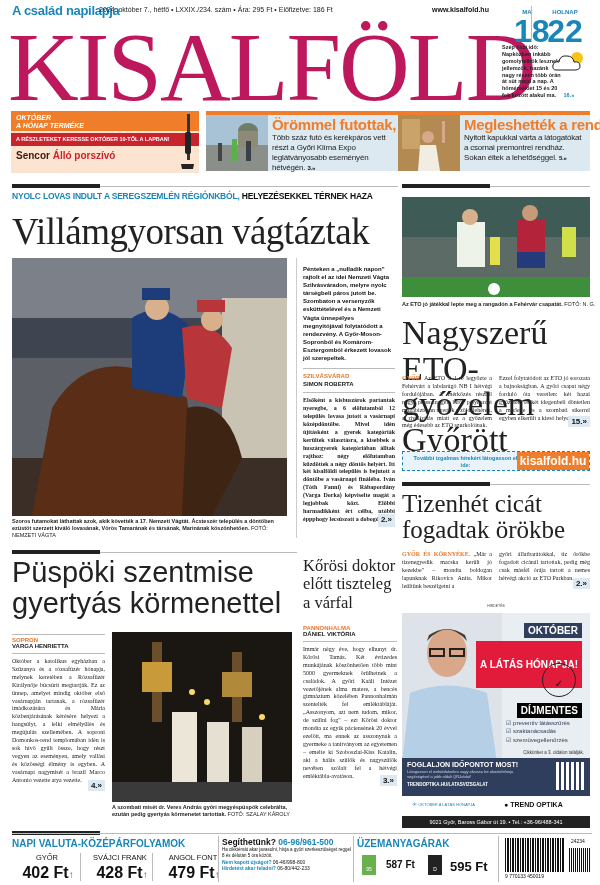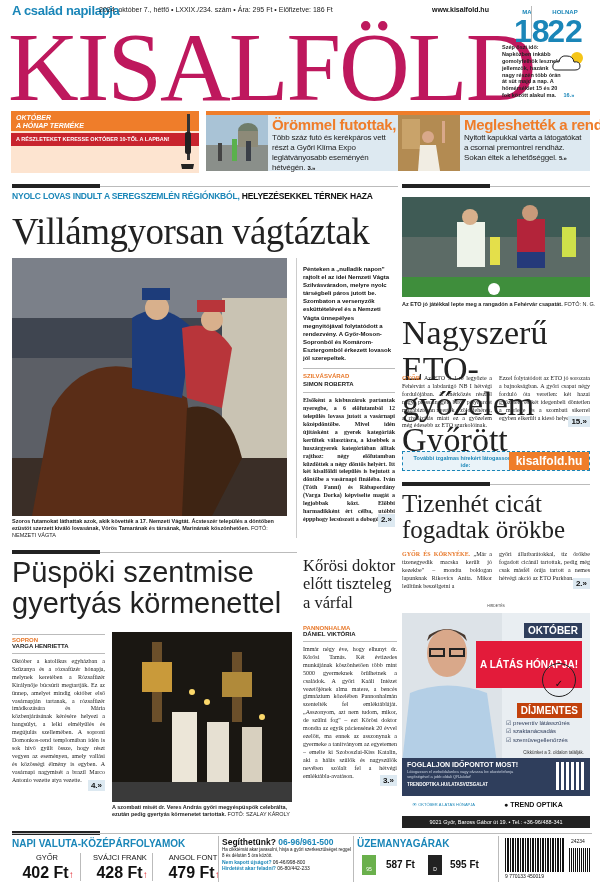--- a/index.html
+++ b/index.html
@@ -46,21 +46,21 @@
 .body{font-family:"Liberation Serif",serif;font-size:6px;line-height:1.32;color:#222;text-align:justify}
 .pgref{display:inline-block;background:#dde9f1;font-size:8px;font-weight:bold;padding:1px 3px;color:#111}
 #vline1{left:296px;top:258px;width:1px;height:280px;background:#ccc}
 
 #photo2{left:402px;top:197px;width:188px;height:100px;overflow:hidden}
 #cap2{left:402px;top:301px;font-size:5.5px;font-weight:bold;color:#222}
 #h2{left:402px;top:315px;width:195px;font-family:"Liberation Serif",serif;font-size:34px;line-height:1.05;color:#222}
 
 #banner{left:402px;top:451px;width:188px;height:20px;background:#eaf3f9;border:1px dashed #1a86b8}
 #banner .t{position:absolute;left:10px;top:3px;width:105px;text-align:center;font-size:5.5px;line-height:1.2;font-weight:bold;color:#1a86b8}
-#banner .k{position:absolute;right:0;top:0;bottom:0;width:80px;background:#ef7d2a;color:#fff;font-weight:bold;font-size:12px;text-align:center;line-height:18px}
+#banner .k{position:absolute;right:0;top:0;bottom:0;width:72px;background:#ef7d2a;color:#fff;font-weight:bold;font-size:12px;text-align:center;line-height:18px}
 #h3{left:402px;top:491px;width:195px;font-family:"Liberation Serif",serif;font-size:25px;line-height:1.05;color:#222}
 
 #h4{left:12px;top:557px;width:285px;font-family:Liberation Sans, sans-serif;font-size:29px;line-height:1.07;color:#222}
 #photo3{left:112px;top:632px;width:180px;height:170px;overflow:hidden}
 #cap3{left:112px;top:804px;width:185px;font-size:5.5px;line-height:1.3;font-weight:bold;color:#222}
 #h5{left:303px;top:557px;width:97px;font-family:"Liberation Serif",serif;font-size:16.5px;line-height:1.12;color:#222}
 
 #ad{left:402px;top:613px;width:188px;height:215px;background:#e9eef2;overflow:hidden}
 #hirdetes{left:402px;top:604px;width:188px;font-size:3.5px;text-align:center;color:#444}
 
@@ -97,20 +97,24 @@
   <circle cx="27" cy="10" r="6" fill="#f5c518"></circle>
   <path d="M6 22 Q2 22 3 17 Q4 13 9 14 Q10 7 17 8 Q23 8 24 14 Q30 13 30 18 Q30 22 25 22 Z" fill="#fff" stroke="#222" stroke-width="1"></path>
 </svg>
 
 <div class="abs" id="promo1">
   <div class="top">
     <div>OKTÓBER</div>
     <div style="margin-top:1px">A HÓNAP TERMÉKE</div>
   </div>
   <div class="bar">A RÉSZLETEKET KERESSE OKTÓBER 10-TŐL A LAPBAN!</div>
+  <div class="prod">
+    <b>Sencor</b>
+    <span>Álló porszívó</span>
+  </div>
 </div>
 <svg class="abs" id="vacuum" viewBox="0 0 18 60">
   <rect x="9" y="2" width="3" height="46" fill="#333"></rect>
   <rect x="7" y="20" width="6" height="22" rx="2" fill="#222"></rect>
   <path d="M3 52 L16 52 L15 57 L4 57 Z" fill="#222"></path>
 </svg>
 
 <div class="abs teaser" id="teaser1">
   <svg class="img" viewBox="0 0 62 56" preserveAspectRatio="none">
     <rect width="62" height="56" fill="#a9c3d6"></rect>
@@ -268,21 +272,21 @@
     <path d="M25 28 Q45 5 65 28 L63 22 Q45 10 27 22 Z" fill="#4a3a30"></path>
     <rect x="28" y="36" width="14" height="7" fill="none" stroke="#222" stroke-width="2"></rect>
     <rect x="48" y="36" width="14" height="7" fill="none" stroke="#222" stroke-width="2"></rect>
     <path d="M0 150 L8 80 Q45 65 85 80 L95 150 Z" fill="#b4cfe6"></path>
   </svg>
   <div class="abs" style="right:8px;top:10px;background:#2f3e5c;color:#fff;font-weight:bold;font-size:10px;padding:2px 4px">OKTÓBER</div>
   <div class="abs" style="right:8px;top:28px;background:#e31b3a;color:#fff;font-weight:bold;font-size:10px;padding:18px 4px">A LÁTÁS HÓNAPJA!</div>
   <div class="abs" style="left:140px;top:50px;width:34px;height:34px;border:1px solid #222;border-radius:50%;font-size:3px;text-align:center;padding-top:14px">
     <span style="font-size:10px">✓</span>
   </div>
-  <div class="abs" style="right:8px;top:90px;background:#c2410c;color:#fff;font-weight:bold;font-size:10px;padding:2px 4px">DÍJMENTES</div>
+  <div class="abs" style="right:8px;top:90px;background:#000000;color:#fff;font-weight:bold;font-size:10px;padding:2px 4px">DÍJMENTES</div>
   <div class="abs" style="left:104px;top:106px;font-size:6px;line-height:1.4;color:#2f3e5c">
     <div>☑ <span>preventív látásszűrés</span></div>
     <div>☑ <span>szaktanácsadás</span></div>
     <div>☑ <span>szemüvegellenőrzés</span></div>
   </div>
   <div class="abs" style="right:6px;top:137px;font-size:4.5px;color:#333">Cikkünket a 3. oldalon találják.</div>
   <div class="abs" style="left:0;top:145px;width:188px;height:38px;background:#2f3e5c;color:#fff;padding:3px 5px">
     <div style="font-size:7px;font-weight:bold">FOGLALJON IDŐPONTOT MOST!</div>
     <div style="font-size:4px;width:120px;margin-top:1px;color:#c9d2e0">Látogasson el weboldalunkra vagy olvassa be okostelefonja segítségével a jobb oldali QR-kódot!</div>
     <div style="font-size:4.5px;font-weight:bold;margin-top:3px">TRENDOPTIKA.HU/LATASVIZSGALAT</div>
@@ -314,21 +318,21 @@
   <div style="font-size:4.5px;line-height:1.3">Ha cikktémát akar javasolni, hívja a győri szerkesztőséget reggel 8 és délután 5 óra között.</div>
   <div style="font-size:5px"><b class="blue">Nem kapott újságot?</b> <span>06-46/998-800</span></div>
   <div style="font-size:5px"><b class="blue">Hirdetést akar feladni?</b> <span>06-80/442-233</span></div>
 </div>
 
 <div class="abs" style="left:353px;top:836px;width:1px;height:46px;background:#bbb"></div>
 <div class="abs" id="fuel-title">ÜZEMANYAGÁRAK</div>
 <div class="abs" style="left:362px;top:855px;width:14px;height:20px;background:#6ab04c;color:#fff;font-size:5px;text-align:center;padding-top:11px">95</div>
 <div class="abs" style="left:386px;top:859px;font-size:10px;font-weight:bold">587 Ft</div>
 <div class="abs" style="left:428px;top:855px;width:14px;height:20px;background:#222;color:#fff;font-size:5px;text-align:center;padding-top:11px">D</div>
-<div class="abs" style="left:450px;top:859px;font-size:10px;font-weight:bold">595 Ft</div>
+<div class="abs" style="left:450px;top:859px;font-size:13px;font-weight:bold">595 Ft</div>
 
 <div class="abs" style="left:498px;top:836px;width:1px;height:46px;background:#bbb"></div>
 <div class="abs" id="barcode">
   <div style="position:absolute;left:0;top:0;width:60px;height:34px;background:repeating-linear-gradient(90deg,#111 0 1px,#fff 1px 2px,#111 2px 4px,#fff 4px 5px)"></div>
   <div style="position:absolute;left:64px;top:10px;width:22px;height:24px;background:repeating-linear-gradient(90deg,#111 0 1px,#fff 1px 2px,#111 2px 3px,#fff 3px 4px)"></div>
   <div style="position:absolute;left:66px;top:0;font-size:5px">24234</div>
   <div style="position:absolute;left:0;top:35px;font-size:5px">9 770133 450019</div>
 </div>
 
 </body></html>

